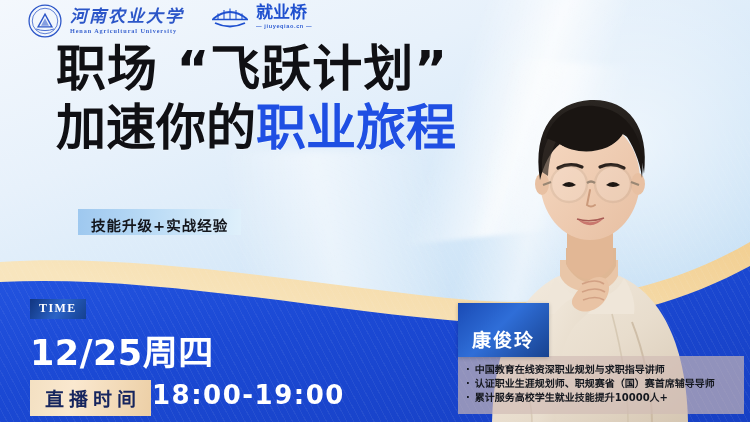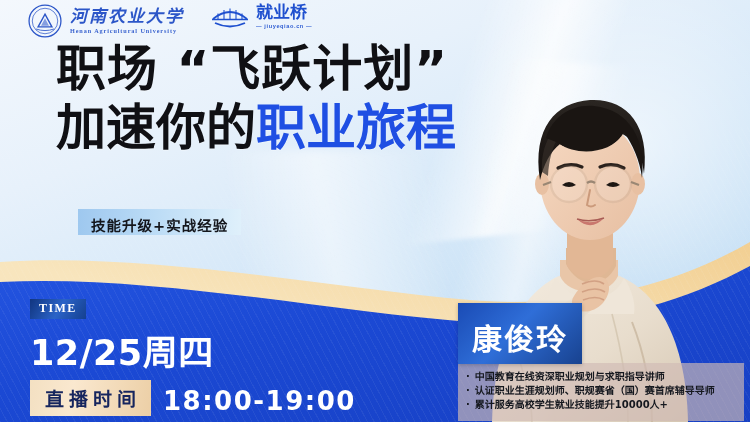--- a/index.html
+++ b/index.html
@@ -96,38 +96,38 @@
   .time-tag{
     display:inline-block;padding:2px 9px 3px;
     background:linear-gradient(120deg,#11357f 0%,#2a63c8 52%,#15408f 100%);
     color:#fff;font-family:"Liberation Serif","DejaVu Serif",serif;
     font-weight:700;font-size:12px;letter-spacing:1.4px;
   }
   .date-line{
     margin-top:5px;color:#ffffff;font-weight:700;font-size:35px;letter-spacing:.5px;
     font-family:"DejaVu Sans","Liberation Sans",sans-serif;white-space:nowrap;
   }
-  .time-row{display:flex;align-items:flex-end;gap:12px;margin-top:5px;}
+  .time-row{display:flex;align-items:flex-start;gap:1px;margin-top:5px;}
   .live-tag{
     padding:4px 10px 5px;
     background:linear-gradient(100deg,#f3e0c2 0%,#fae8cf 35%,#eccfa6 100%);
     color:#16255e;font-family:"Liberation Serif","DejaVu Serif",serif;
     font-weight:700;font-size:19px;letter-spacing:5px;text-indent:5px;white-space:nowrap;
   }
   .time-range{
     color:#ffffff;font-weight:700;font-size:26px;letter-spacing:1.5px;
     font-family:"DejaVu Sans","Liberation Sans",sans-serif;white-space:nowrap;
   }
 
   
   .speaker{position:absolute;left:458px;top:303px;z-index:12;width:286px;}
   .speaker-name{
-    display:inline-block;padding:12px 14px 5px;
+    display:inline-block;padding:22px 14px 5px;
     background:linear-gradient(135deg,#1a4bb5 0%,#2f6ed8 45%,#18428f 100%);
-    color:#fff;font-weight:800;font-size:30px;letter-spacing:2px;
+    color:#fff;font-weight:800;font-size:19px;letter-spacing:2px;
     font-family:"DejaVu Sans","Liberation Sans",sans-serif;white-space:nowrap;
     box-shadow:0 1px 4px rgba(0,0,0,.22);
   }
   .speaker-bio{
     margin-top:-1px;
     background:rgba(208,186,180,.66);
     padding:7px 10px 8px 8px;
   }
   .bio-item{
     display:flex;gap:5px;align-items:flex-start;

